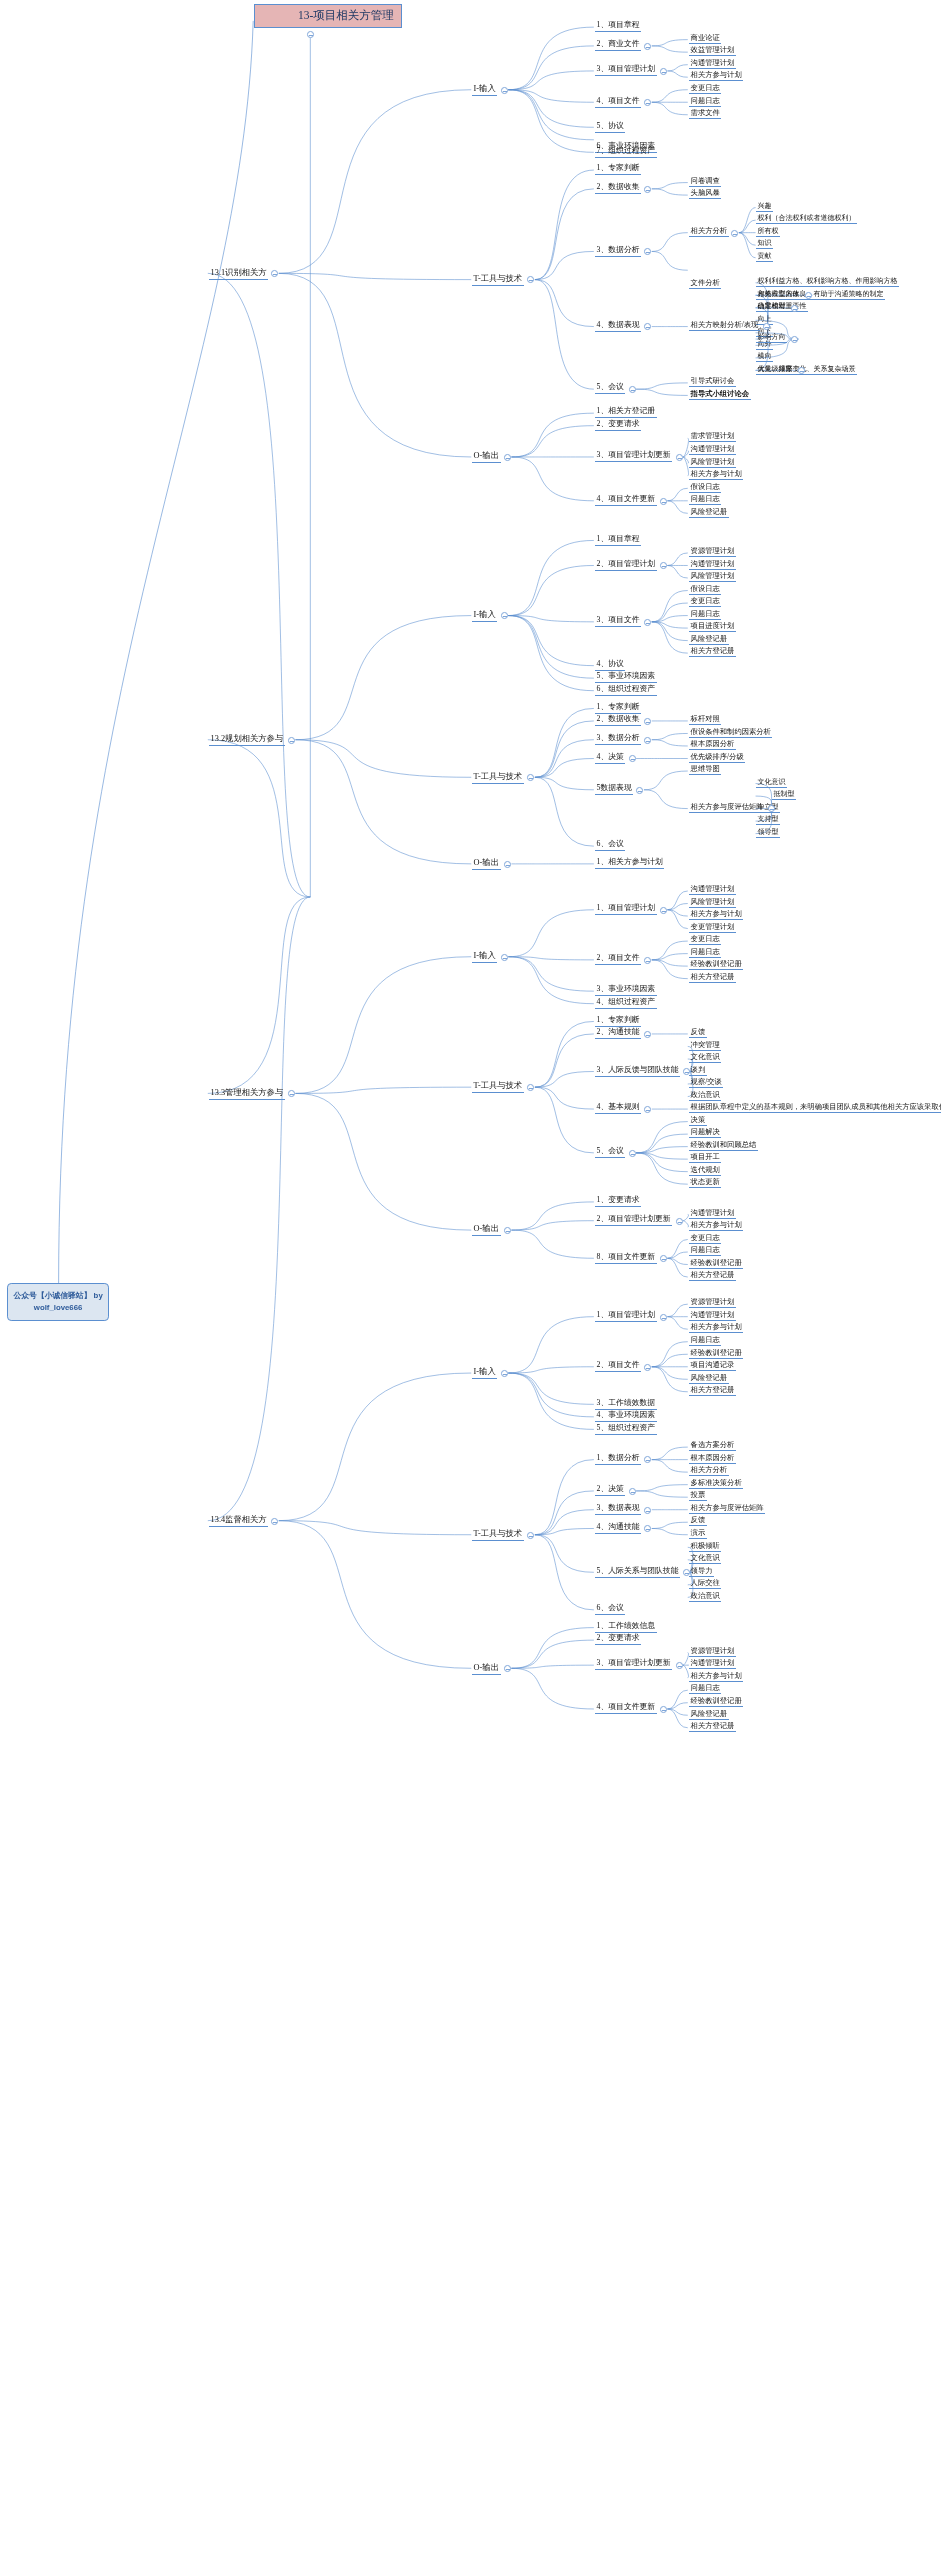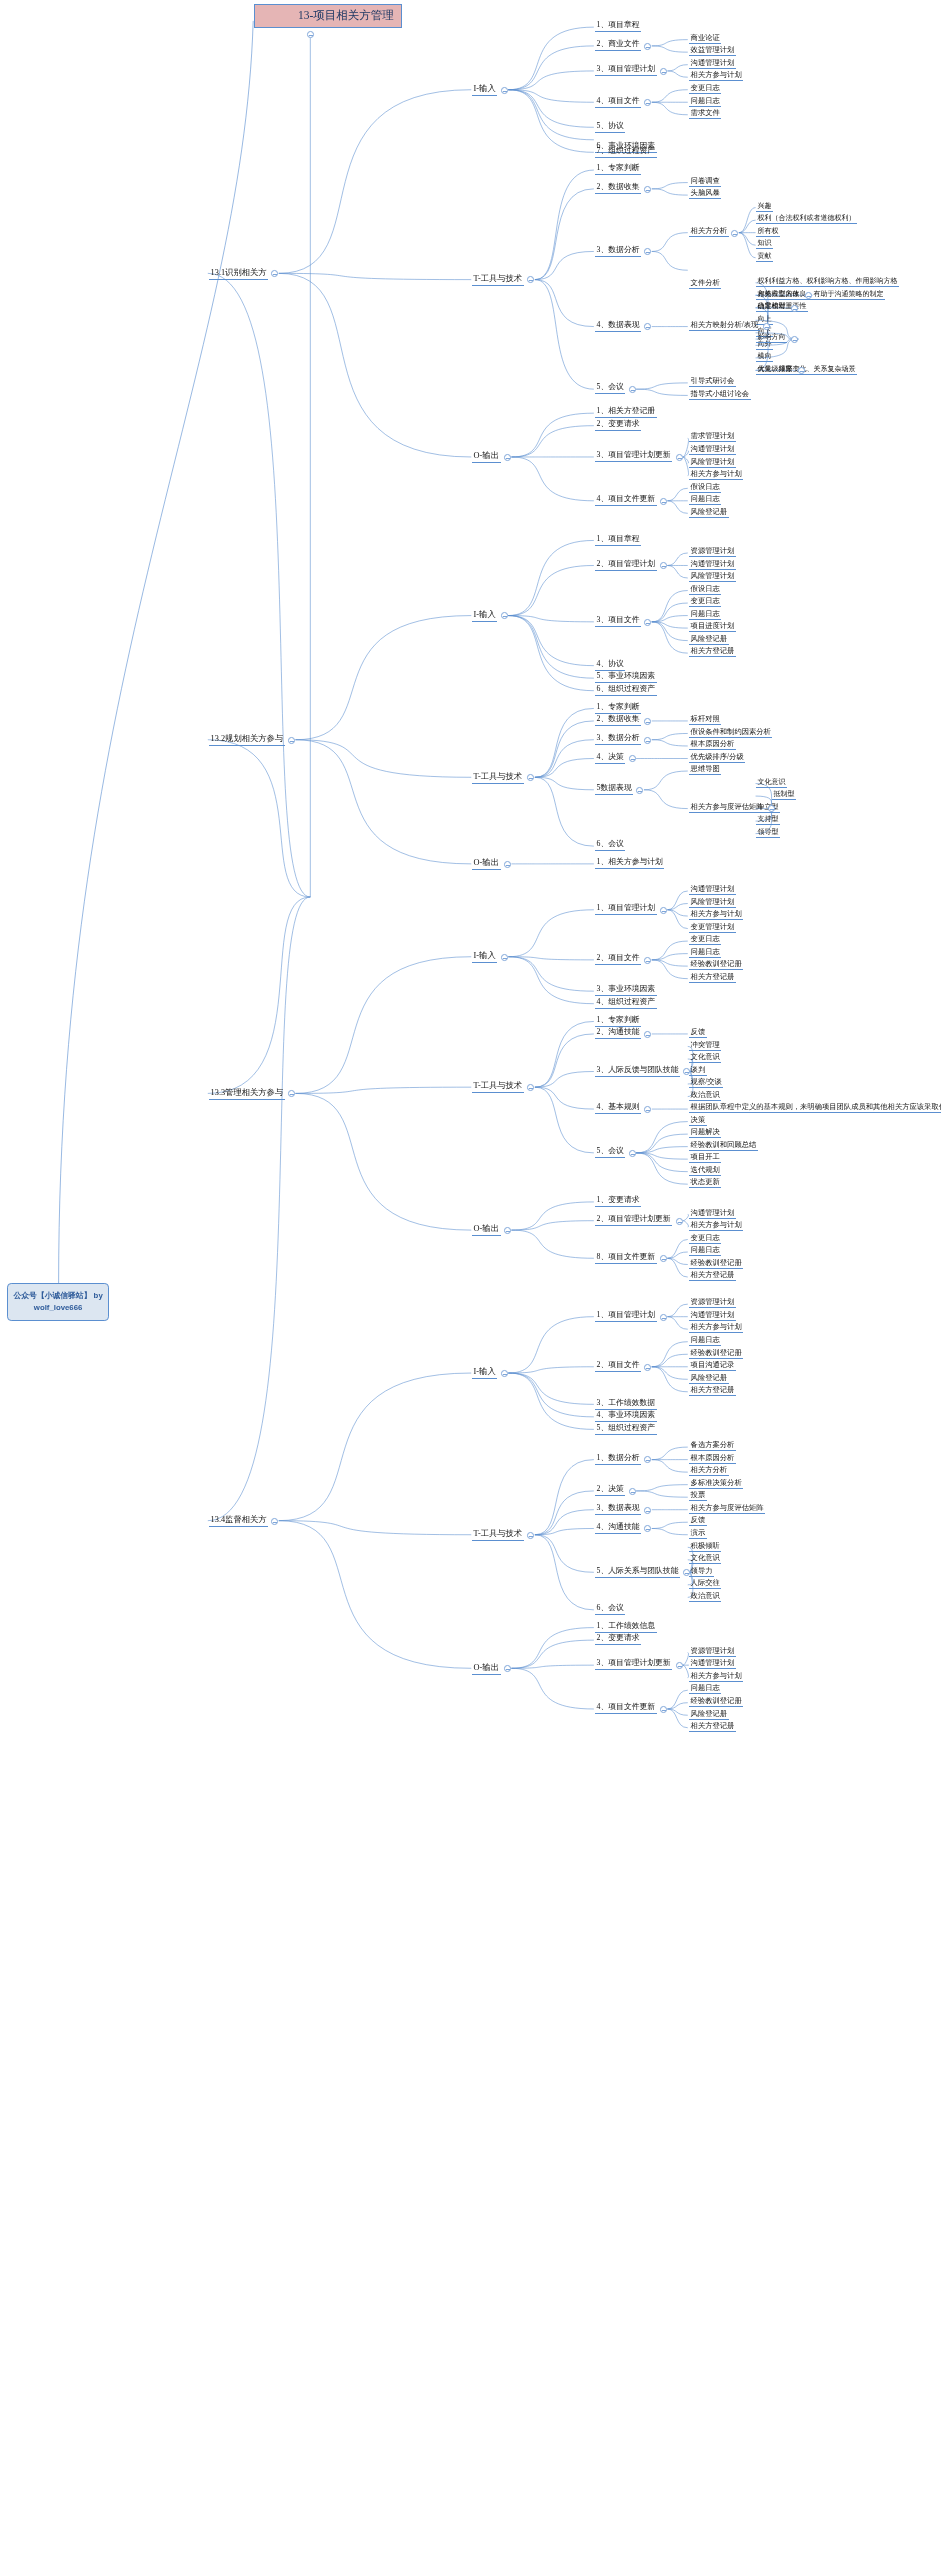--- a/index.html
+++ b/index.html
@@ -317,21 +317,21 @@
       <div class="node lvl5" style="left: 756px; top: 333px;"><span>影响方向</span></div>
       <div class="toggle" style="left: 791px; top: 336px;"></div>
       <div class="node lvl5" style="left: 756px; top: 365px;"><span>大量、频繁变化、关系复杂场景</span></div>
       <div class="node lvl5" style="left: 756px; top: 365px;"><span>优先级排序</span></div>
       <div class="toggle" style="left: 798px; top: 367px;"></div>
       <div class="node lvl4" style="left: 689px; top: 321px;"><span>相关方映射分析/表现</span></div>
       <div class="toggle" style="left: 763px; top: 323px;"></div>
       <div class="node lvl3" style="left: 595px; top: 321px;"><span>4、数据表现</span></div>
       <div class="toggle" style="left: 644px; top: 323px;"></div>
       <div class="node lvl4" style="left: 689px; top: 377px;"><span>引导式研讨会</span></div>
-      <div class="node lvl4" style="left: 689px; top: 390px;"><span>指导式小组讨论会</span></div>
+      <div class="node lvl4" style="left: 689px; top: 390px; font-weight: bold;"><span>指导式小组讨论会</span></div>
       <div class="node lvl3" style="left: 595px; top: 383px;"><span>5、会议</span></div>
       <div class="toggle" style="left: 629px; top: 386px;"></div>
       <div class="node lvl2" style="left: 472px; top: 274px;"><span>T-工具与技术</span></div>
       <div class="toggle" style="left: 527px; top: 276px;"></div>
       <div class="node lvl3" style="left: 595px; top: 407px;"><span>1、相关方登记册</span></div>
       <div class="node lvl3" style="left: 595px; top: 420px;"><span>2、变更请求</span></div>
       <div class="node lvl4" style="left: 689px; top: 432px;"><span>需求管理计划</span></div>
       <div class="node lvl4" style="left: 689px; top: 445px;"><span>沟通管理计划</span></div>
       <div class="node lvl4" style="left: 689px; top: 458px;"><span>风险管理计划</span></div>
       <div class="node lvl4" style="left: 689px; top: 470px;"><span>相关方参与计划</span></div>

